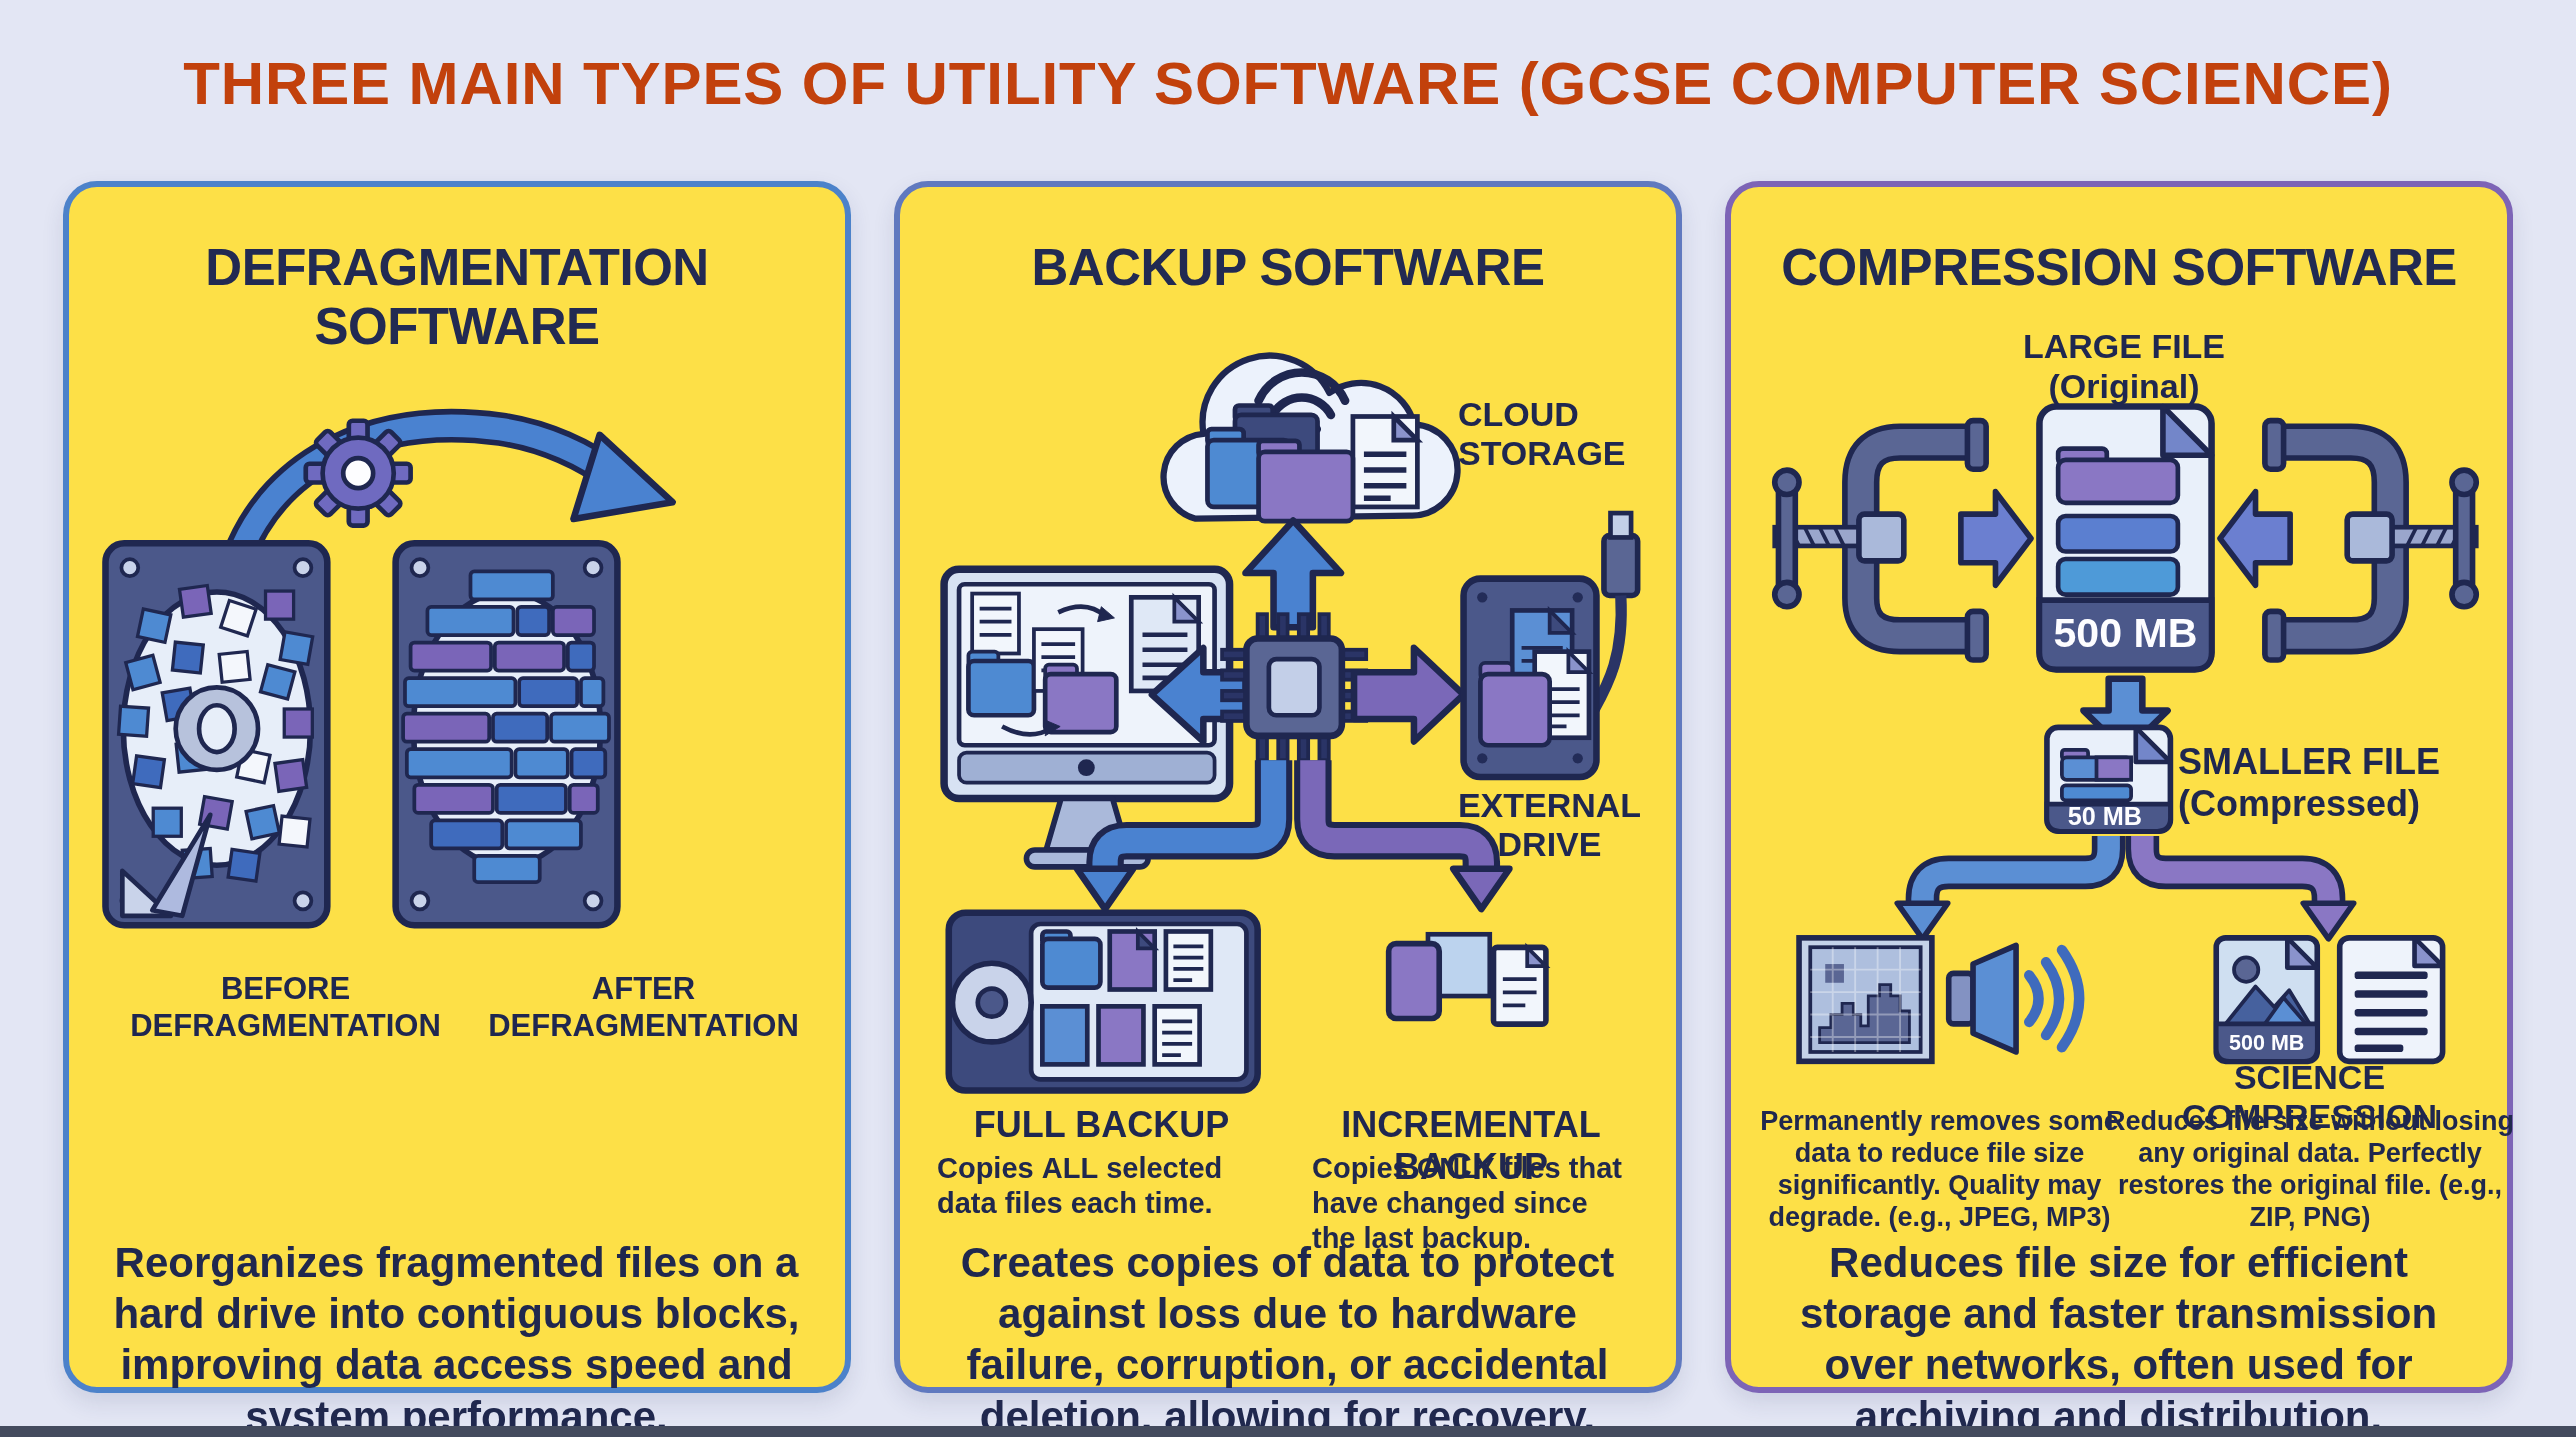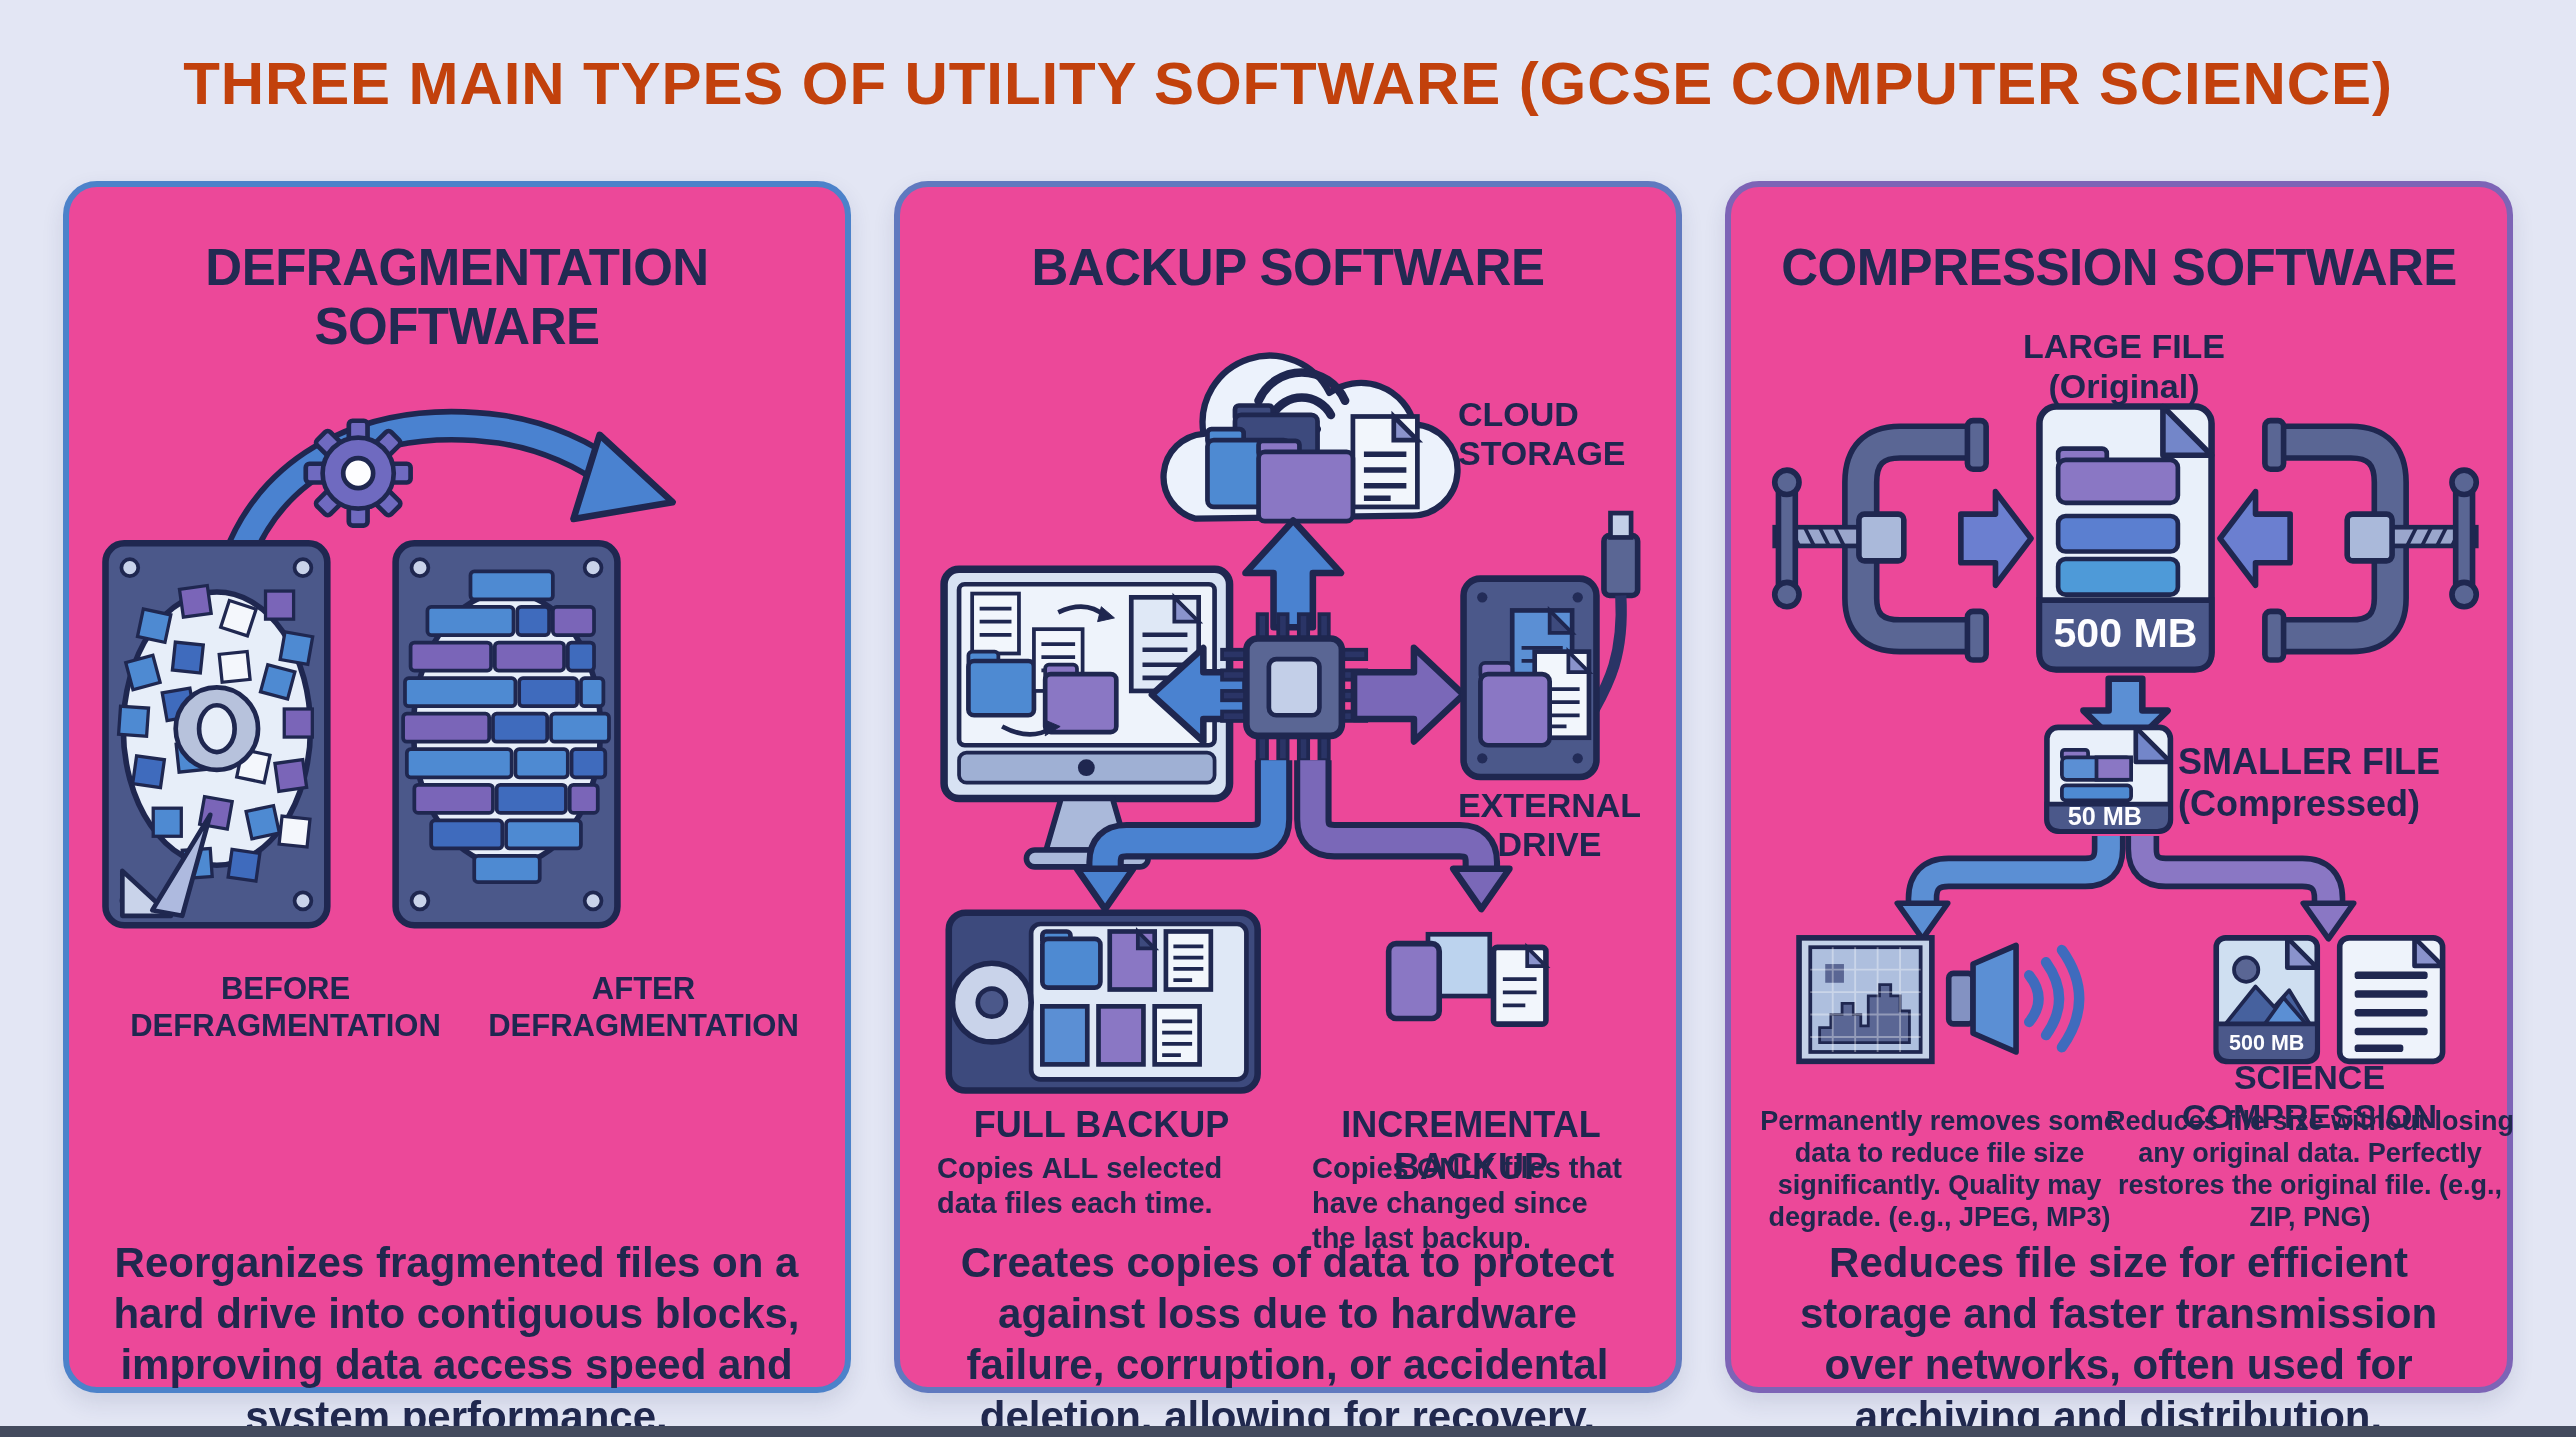--- a/index.html
+++ b/index.html
@@ -9,21 +9,21 @@
     font-family:"Liberation Sans","DejaVu Sans",sans-serif;
     color:#1f2750;
   }
   .page-title{
     position:absolute;top:49px;left:0;width:100%;
     text-align:center;font-size:60px;font-weight:bold;letter-spacing:0.9px;
     color:#c2410c;
   }
   .panel{
     position:absolute;top:181px;width:788px;height:1212px;
-    background:#ec4899;border-radius:34px;box-sizing:border-box;
+    background:#fde047;border-radius:34px;box-sizing:border-box;
     box-shadow:0 9.4px 22.5px rgba(40,50,100,0.12);
     padding-left:22px;
   }
   .panel-defrag{left:63px;border:6.6px solid #4c82ca;}
   .panel-backup{left:894px;border:6.6px solid #6079bf;}
   .panel-compression{left:1725px;border:6.6px solid #7d64b6;}
   .panel-heading{
     position:absolute;top:51px;left:0;width:100%;text-align:center;
     font-size:51px;font-weight:bold;letter-spacing:-0.5px;color:#222a52;
   }

